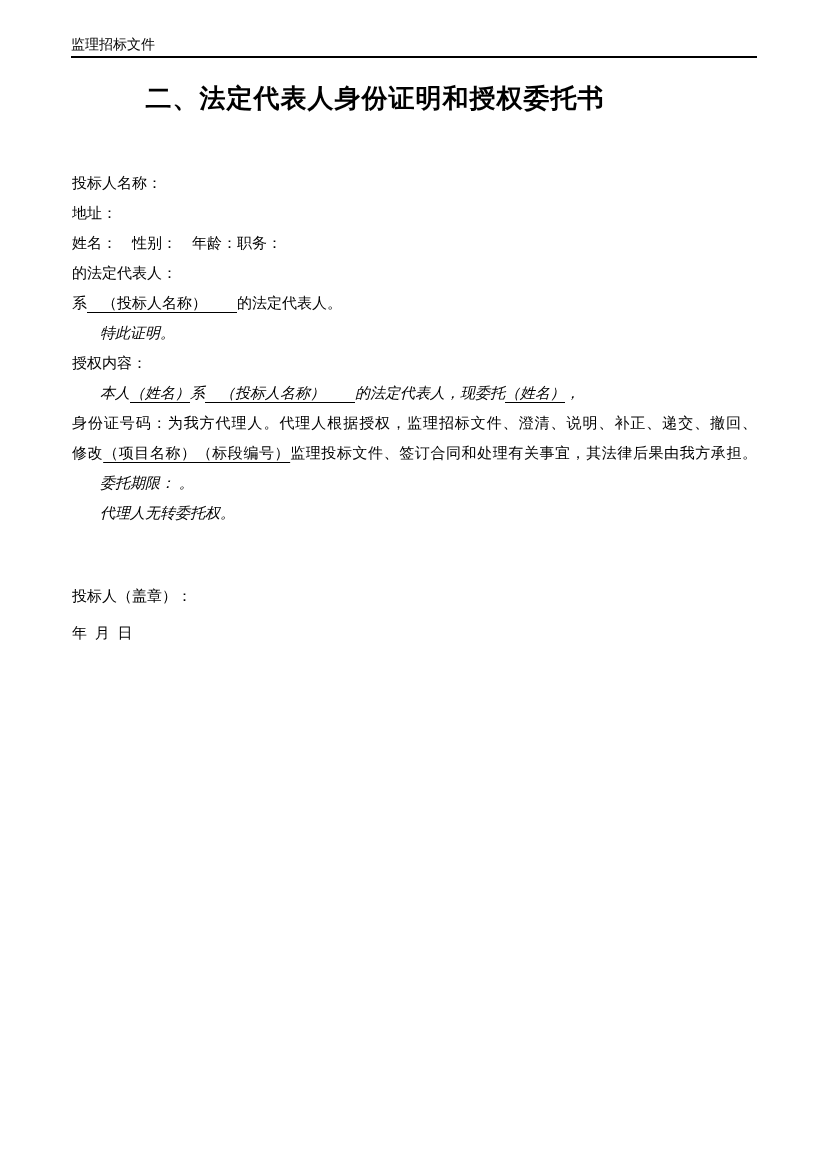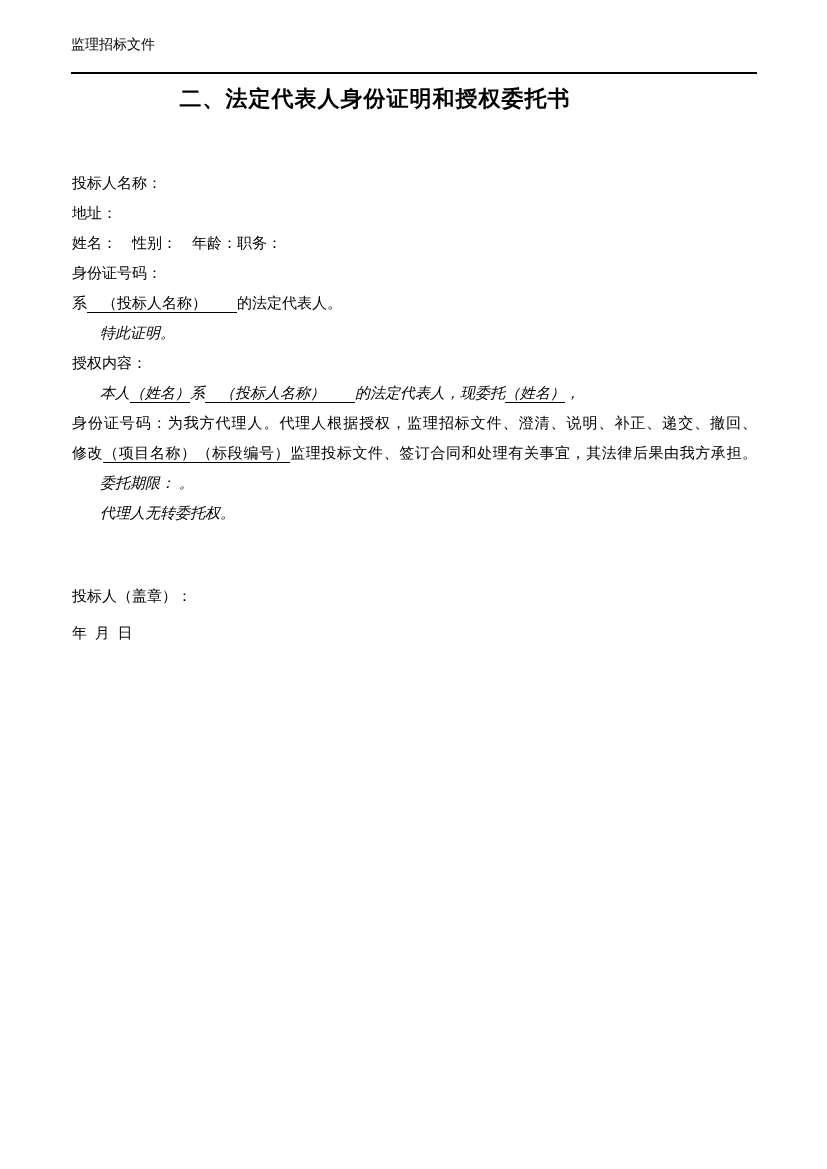--- a/index.html
+++ b/index.html
@@ -13,30 +13,30 @@
     font-family: "Liberation Serif", "DejaVu Serif", serif;
     overflow: hidden;
   }
   .header {
     position: absolute;
     left: 71px;
     top: 38px;
     width: 686px;
     font-size: 14px;
     line-height: 14px;
-    padding-bottom: 20px;
+    padding-bottom: 4px;
     border-bottom: 2px solid #000000;
   }
   .title {
     position: absolute;
     left: 72px;
     top: 84px;
     width: 606px;
     text-align: center;
-    font-size: 22px;
+    font-size: 26px;
     line-height: 30px;
     font-weight: bold;
     letter-spacing: 1px;
   }
   .content {
     position: absolute;
     left: 72px;
     top: 152px;
     width: 685px;
     font-size: 15px;
@@ -78,21 +78,21 @@
 
     <p>
       <span>地址：</span>
     </p>
 
     <p>
       <span>姓名：　性别：　年龄：职务：</span>
     </p>
 
     <p>
-      <span>身份证号码：</span>
+      <span>的法定代表人：</span>
     </p>
 
     <p>
       <span>系</span><span class="u">　（投标人名称）　　</span><span>的法定代表人。</span>
     </p>
 
     <p class="indent">
       <span>特此证明。</span>
     </p>
 

